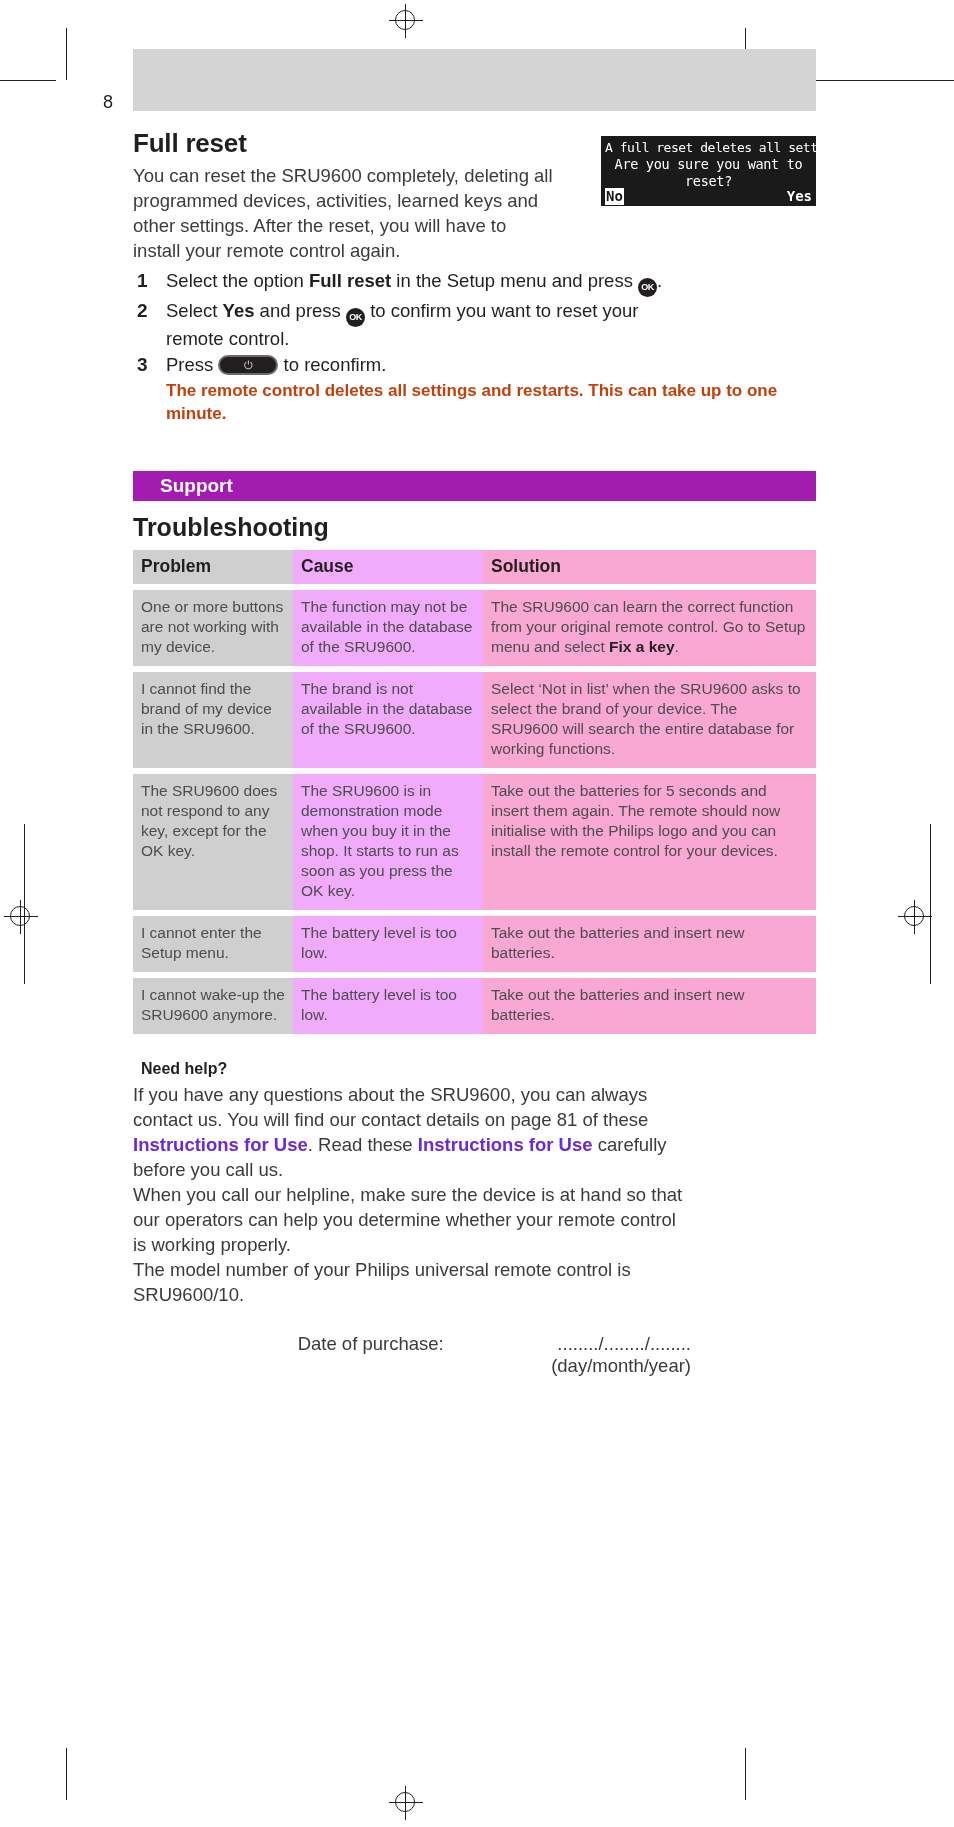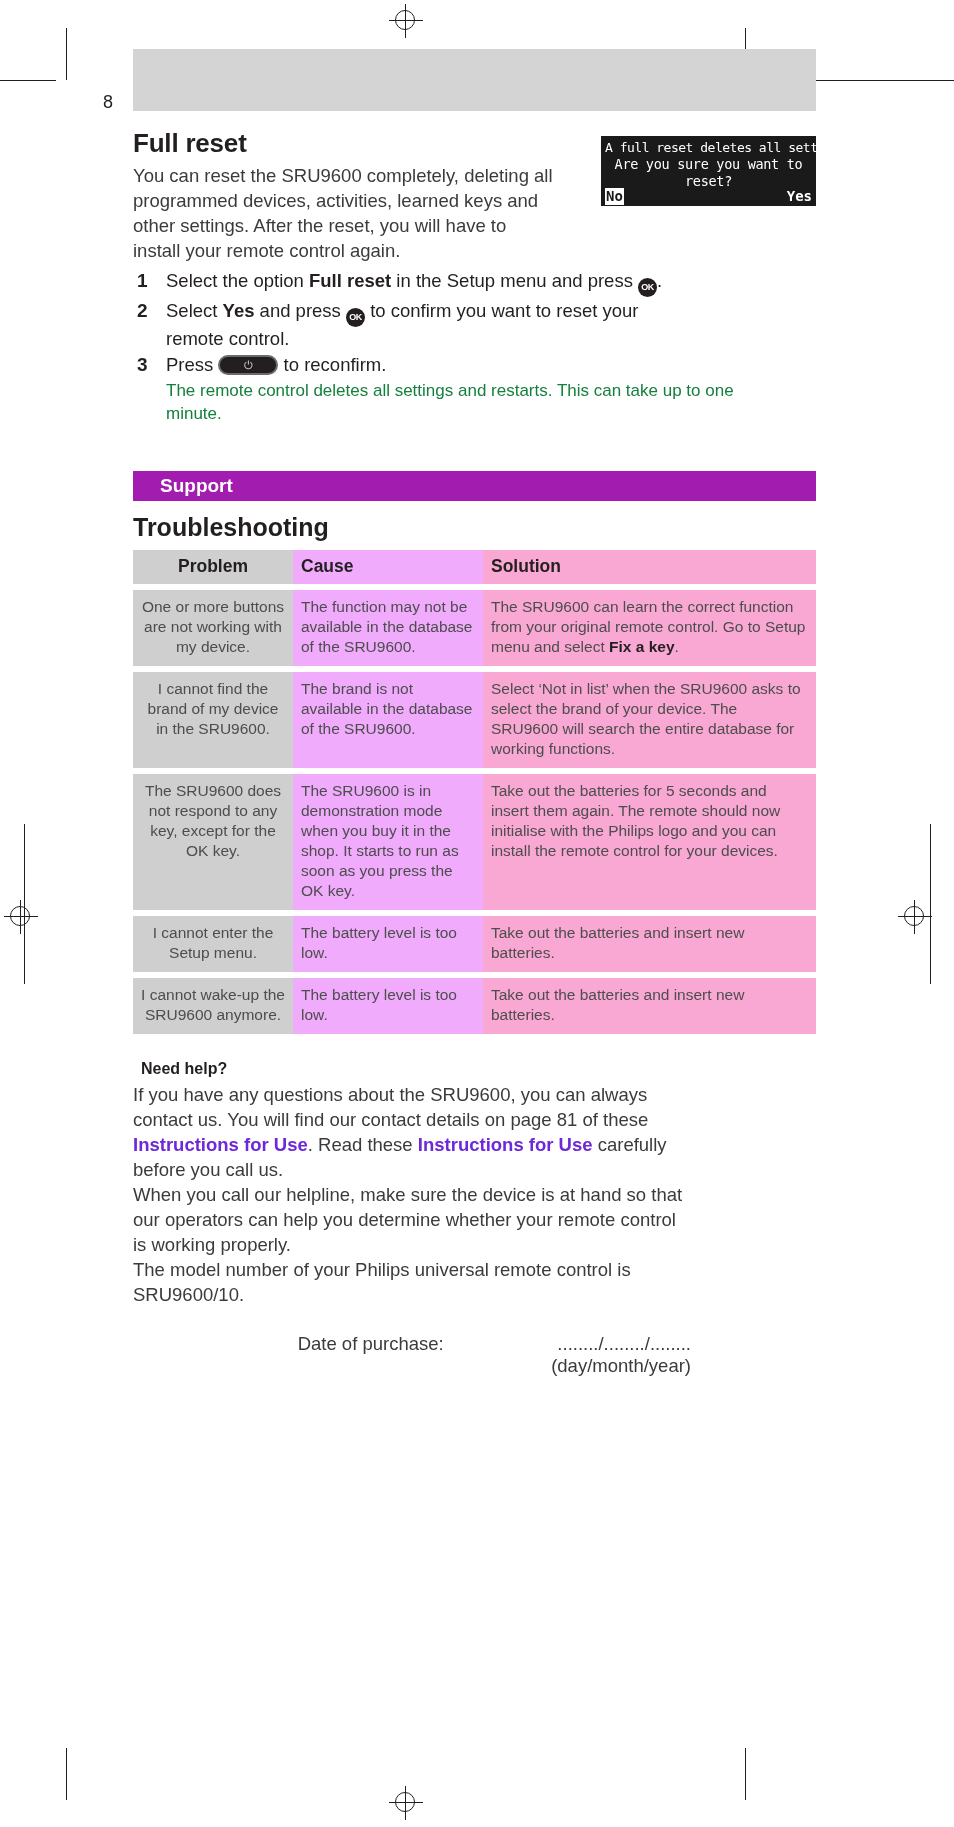--- a/index.html
+++ b/index.html
@@ -148,23 +148,24 @@
     left: 4px;
     top: 0;
     font-weight: bold;
     font-size: 19px;
   }
   .step .txt { color: #231f20; }
   .step b { font-weight: bold; }
   .step-note {
     font-size: 17px;
     line-height: 23px;
-    color: #15803d;
+    color: #c2410c;
     padding-left: 33px;
     margin-top: 0px;
+    font-weight: bold;
   }
 
   
   .ok-key {
     display: inline-block;
     width: 19px; height: 19px;
     border-radius: 50%;
     background: #231f20;
     color: #ffffff;
     font-size: 9px;
@@ -237,21 +238,21 @@
     line-height: 20px;
     padding: 7px 8px 9px 8px;
     vertical-align: top;
     color: #4d4d4d;
     font-weight: 300;
   }
   table.ts td b { font-weight: bold; color: #231f20; }
   col.c1 { width: 160px; }
   col.c2 { width: 190px; }
   col.c3 { width: 333px; }
-  .ts .col1 { background: #cfcfcf; text-align: center; }
+  .ts .col1 { background: #cfcfcf; }
   .ts .col2 { background: #f0abfc; }
   .ts .col3 { background: #f9a8d4; }
   .ts tr.spacer td { padding: 0; height: 6px; background: #ffffff; }
 
   
   h2.need {
     font-size: 16px;
     font-weight: bold;
     margin: 26px 0 4px 8px;
   }

